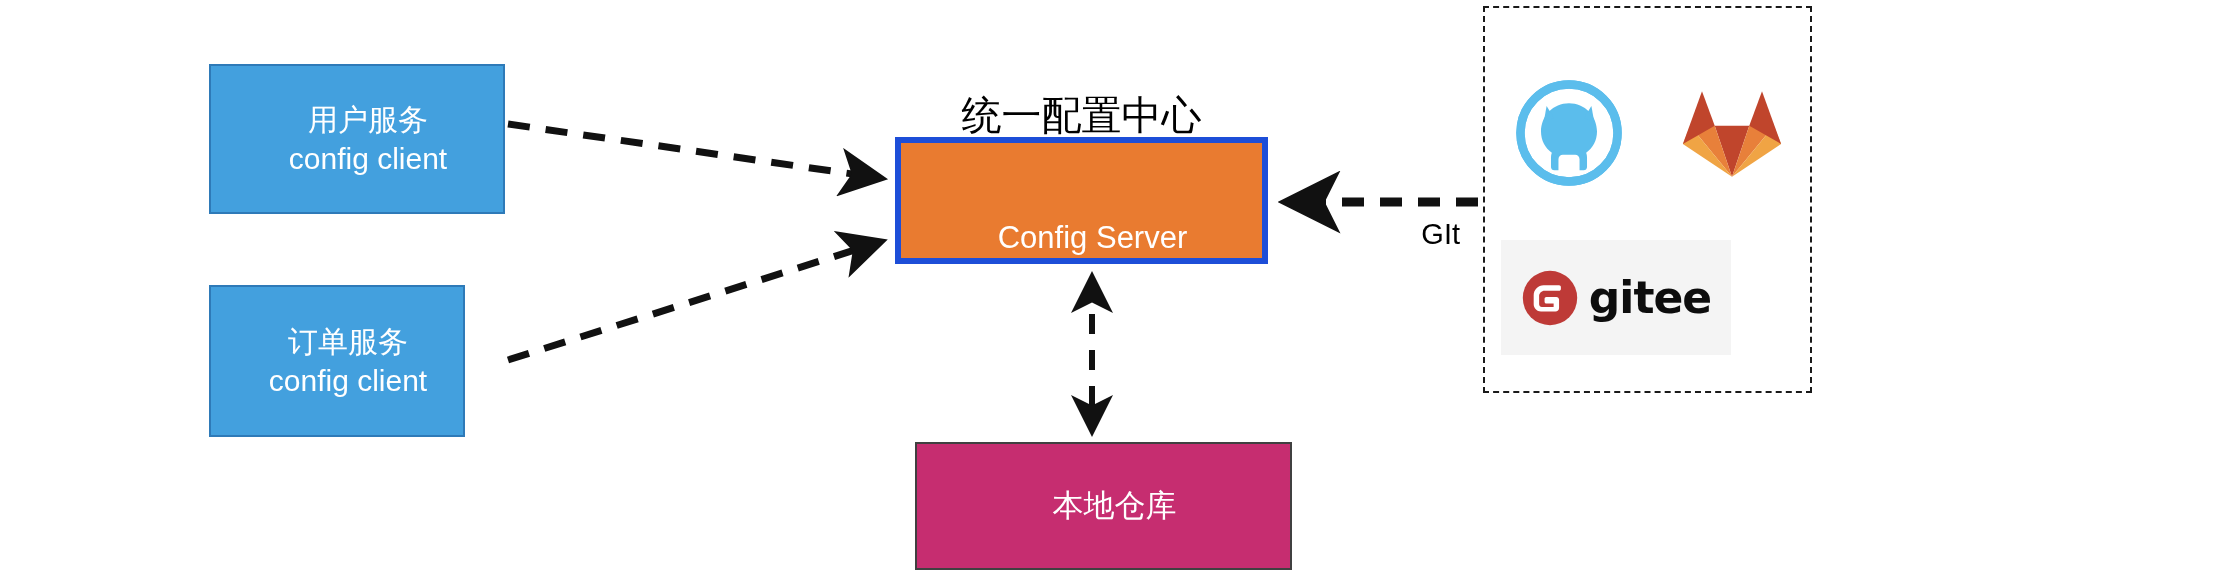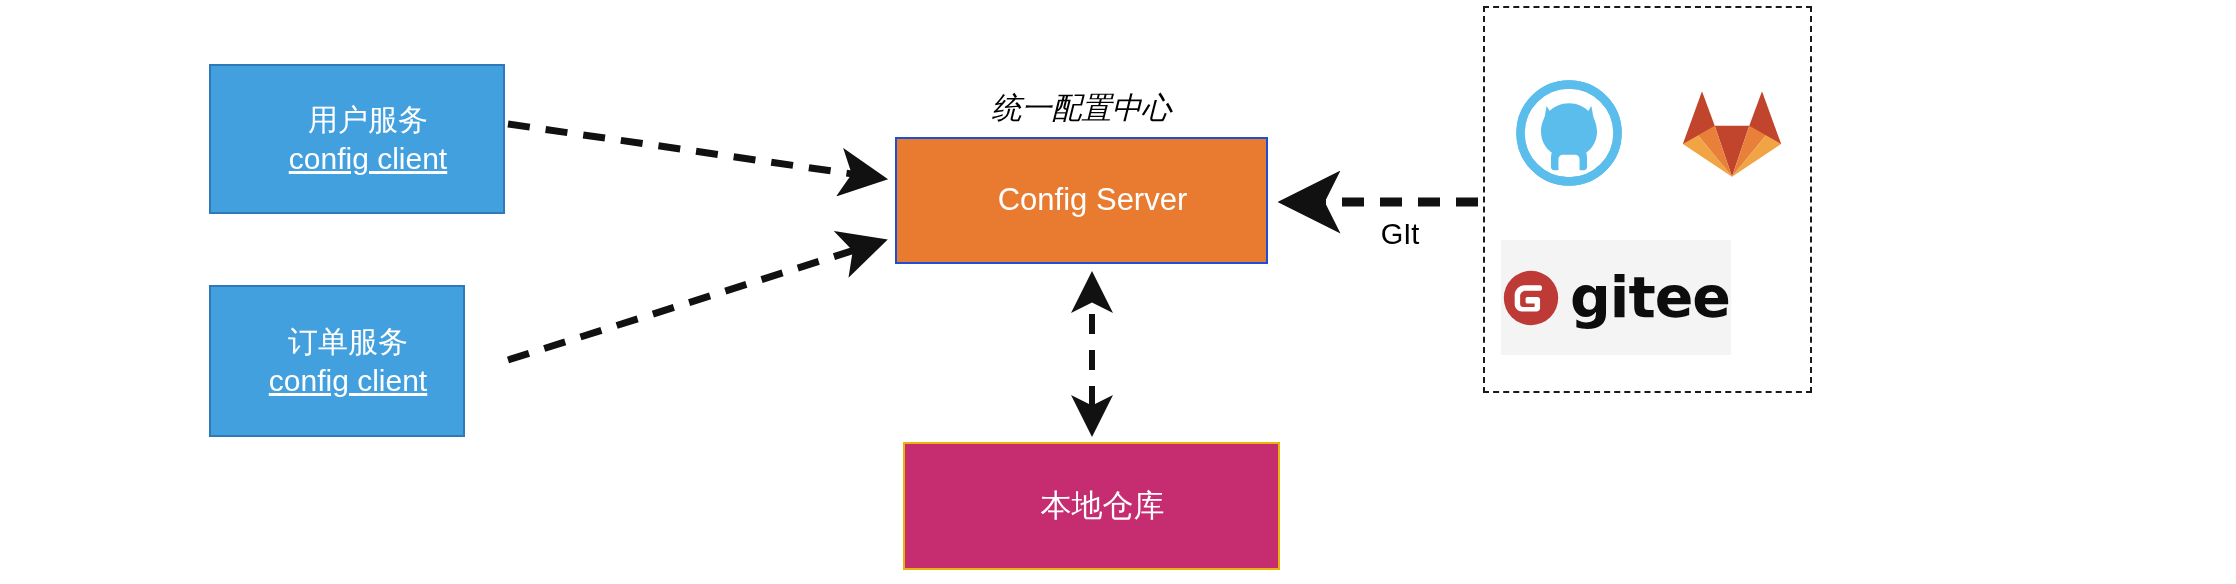--- a/index.html
+++ b/index.html
@@ -34,58 +34,59 @@
     display: flex;
     flex-direction: column;
     align-items: center;
     justify-content: center;
     text-align: center;
     color: #ffffff;
     line-height: 1.30;
     padding-left: 22px;
   }
   .node .line1 { display: block; }
-  .node .line2 { display: block; text-decoration: underline; }
+  .node .line2 { display: block; }
 
   .node-client {
     background: #43a0de;
     border: 2px solid #2e7ab8;
     font-size: 30px;
   }
   .node-server {
     background: #e97b30;
-    border: 2px solid #1d4ed8;
+    border: 6px solid #1d4ed8;
     font-size: 31px;
+    justify-content: flex-end;
   }
   .node-localrepo {
     background: #c62d70;
-    border: 2px solid #eab308;
+    border: 2px solid #404040;
     font-size: 31px;
+    margin-left: 12px;
   }
 
   
   .plain-label {
     position: absolute;
     color: #000000;
     white-space: nowrap;
     text-align: center;
   }
   .label-center-title {
-    font-size: 30px;
+    font-size: 40px;
     left: 895px;
     top: 88px;
     width: 373px;
-    font-style: italic;
   }
   .label-git {
     font-size: 29px;
     left: 1340px;
     top: 218px;
     width: 120px;
-    text-align: center;
+    text-align: right;
   }
   .label-remote {
     font-size: 30px;
     left: 1483px;
     top: 405px;
     width: 329px;
   }
 
   
   .remote-group {
@@ -116,21 +117,21 @@
     height: 115px;
     background: #f4f4f4;
     display: flex;
     align-items: center;
     justify-content: center;
     gap: 10px;
   }
   .gitee-word {
     font-family: "DejaVu Sans", sans-serif;
     font-weight: bold;
-    font-size: 57px;
+    font-size: 44px;
     color: #0d0d0d;
     letter-spacing: -1px;
     line-height: 1;
   }
   .logo-github { width: 112px; height: 112px; }
   .logo-gitlab { width: 100px; height: 92px; }
   .logo-gitee-mark { width: 58px; height: 58px; }
 </style>
 </head>
 <body>

